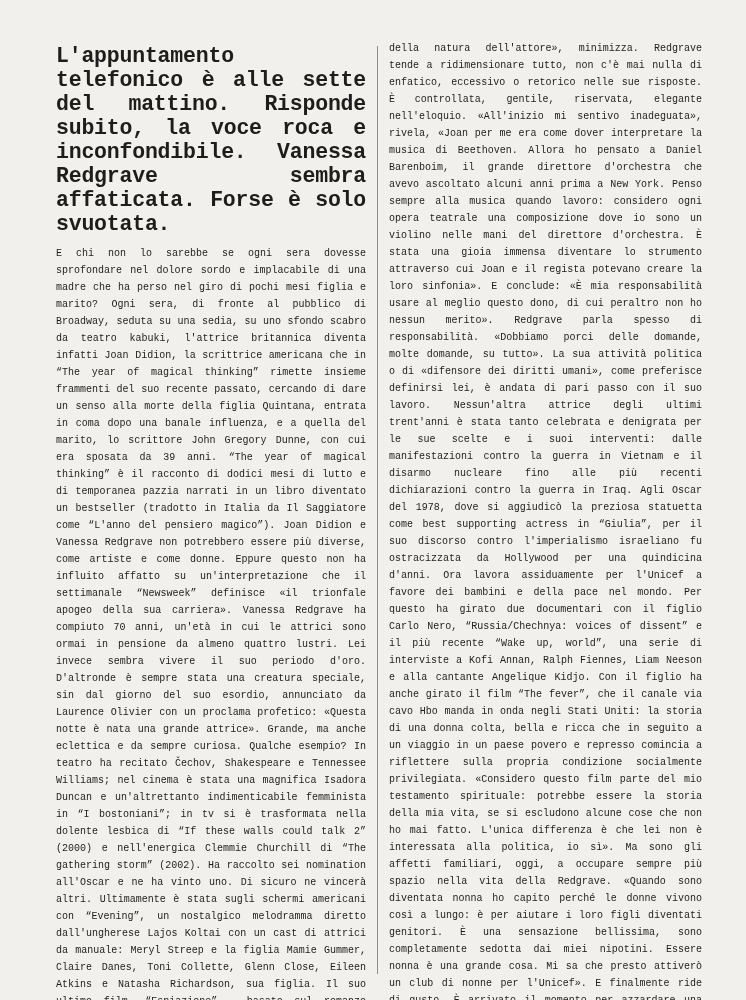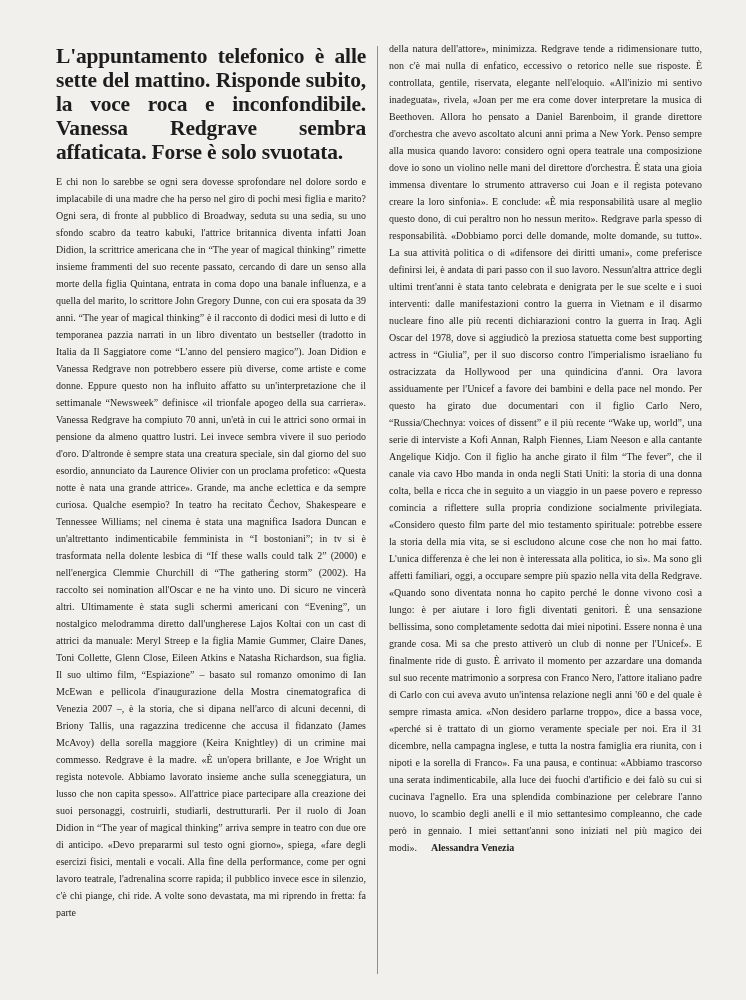--- a/index.html
+++ b/index.html
@@ -16,20 +16,21 @@
     overflow:hidden;
   }
   .page{
     width:746px;height:1000px;
     padding:40px 44px 18px 56px;
     overflow:hidden;
   }
   .columns{
     display:flex;
     height:100%;
+    font-family:Liberation Mono, monospace;
   }
   .col{
     text-align:justify;
     hyphens:auto;-webkit-hyphens:auto;
   }
   .col-left{width:310px;}
   .col-right{flex:1;}
   .divider{
     width:1px;
     background:var(--divider);

